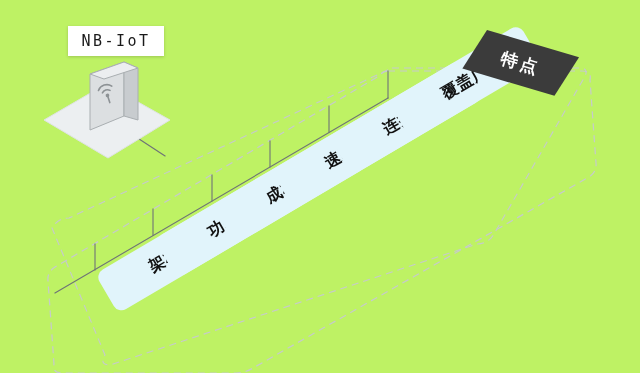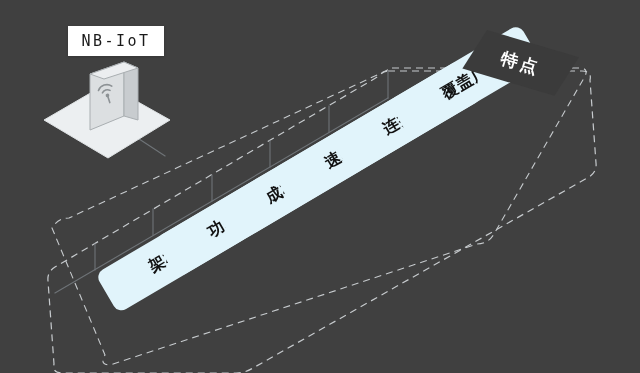--- a/index.html
+++ b/index.html
@@ -6,21 +6,21 @@
   html,body{margin:0;padding:0;}
   body{
     width:640px;height:373px;
     background:#ffffff;
     font-family:"Liberation Sans","DejaVu Sans",sans-serif;
     overflow:hidden;
   }
   #stage{
     position:relative;
     width:640px;height:373px;
-    background:#404040;
+    background:#bef264;
     text-decoration:underline;
   }
 
   
   .boundary-layer{
     position:absolute;left:0;top:0;width:640px;height:373px;
     pointer-events:none;
   }
 
   

